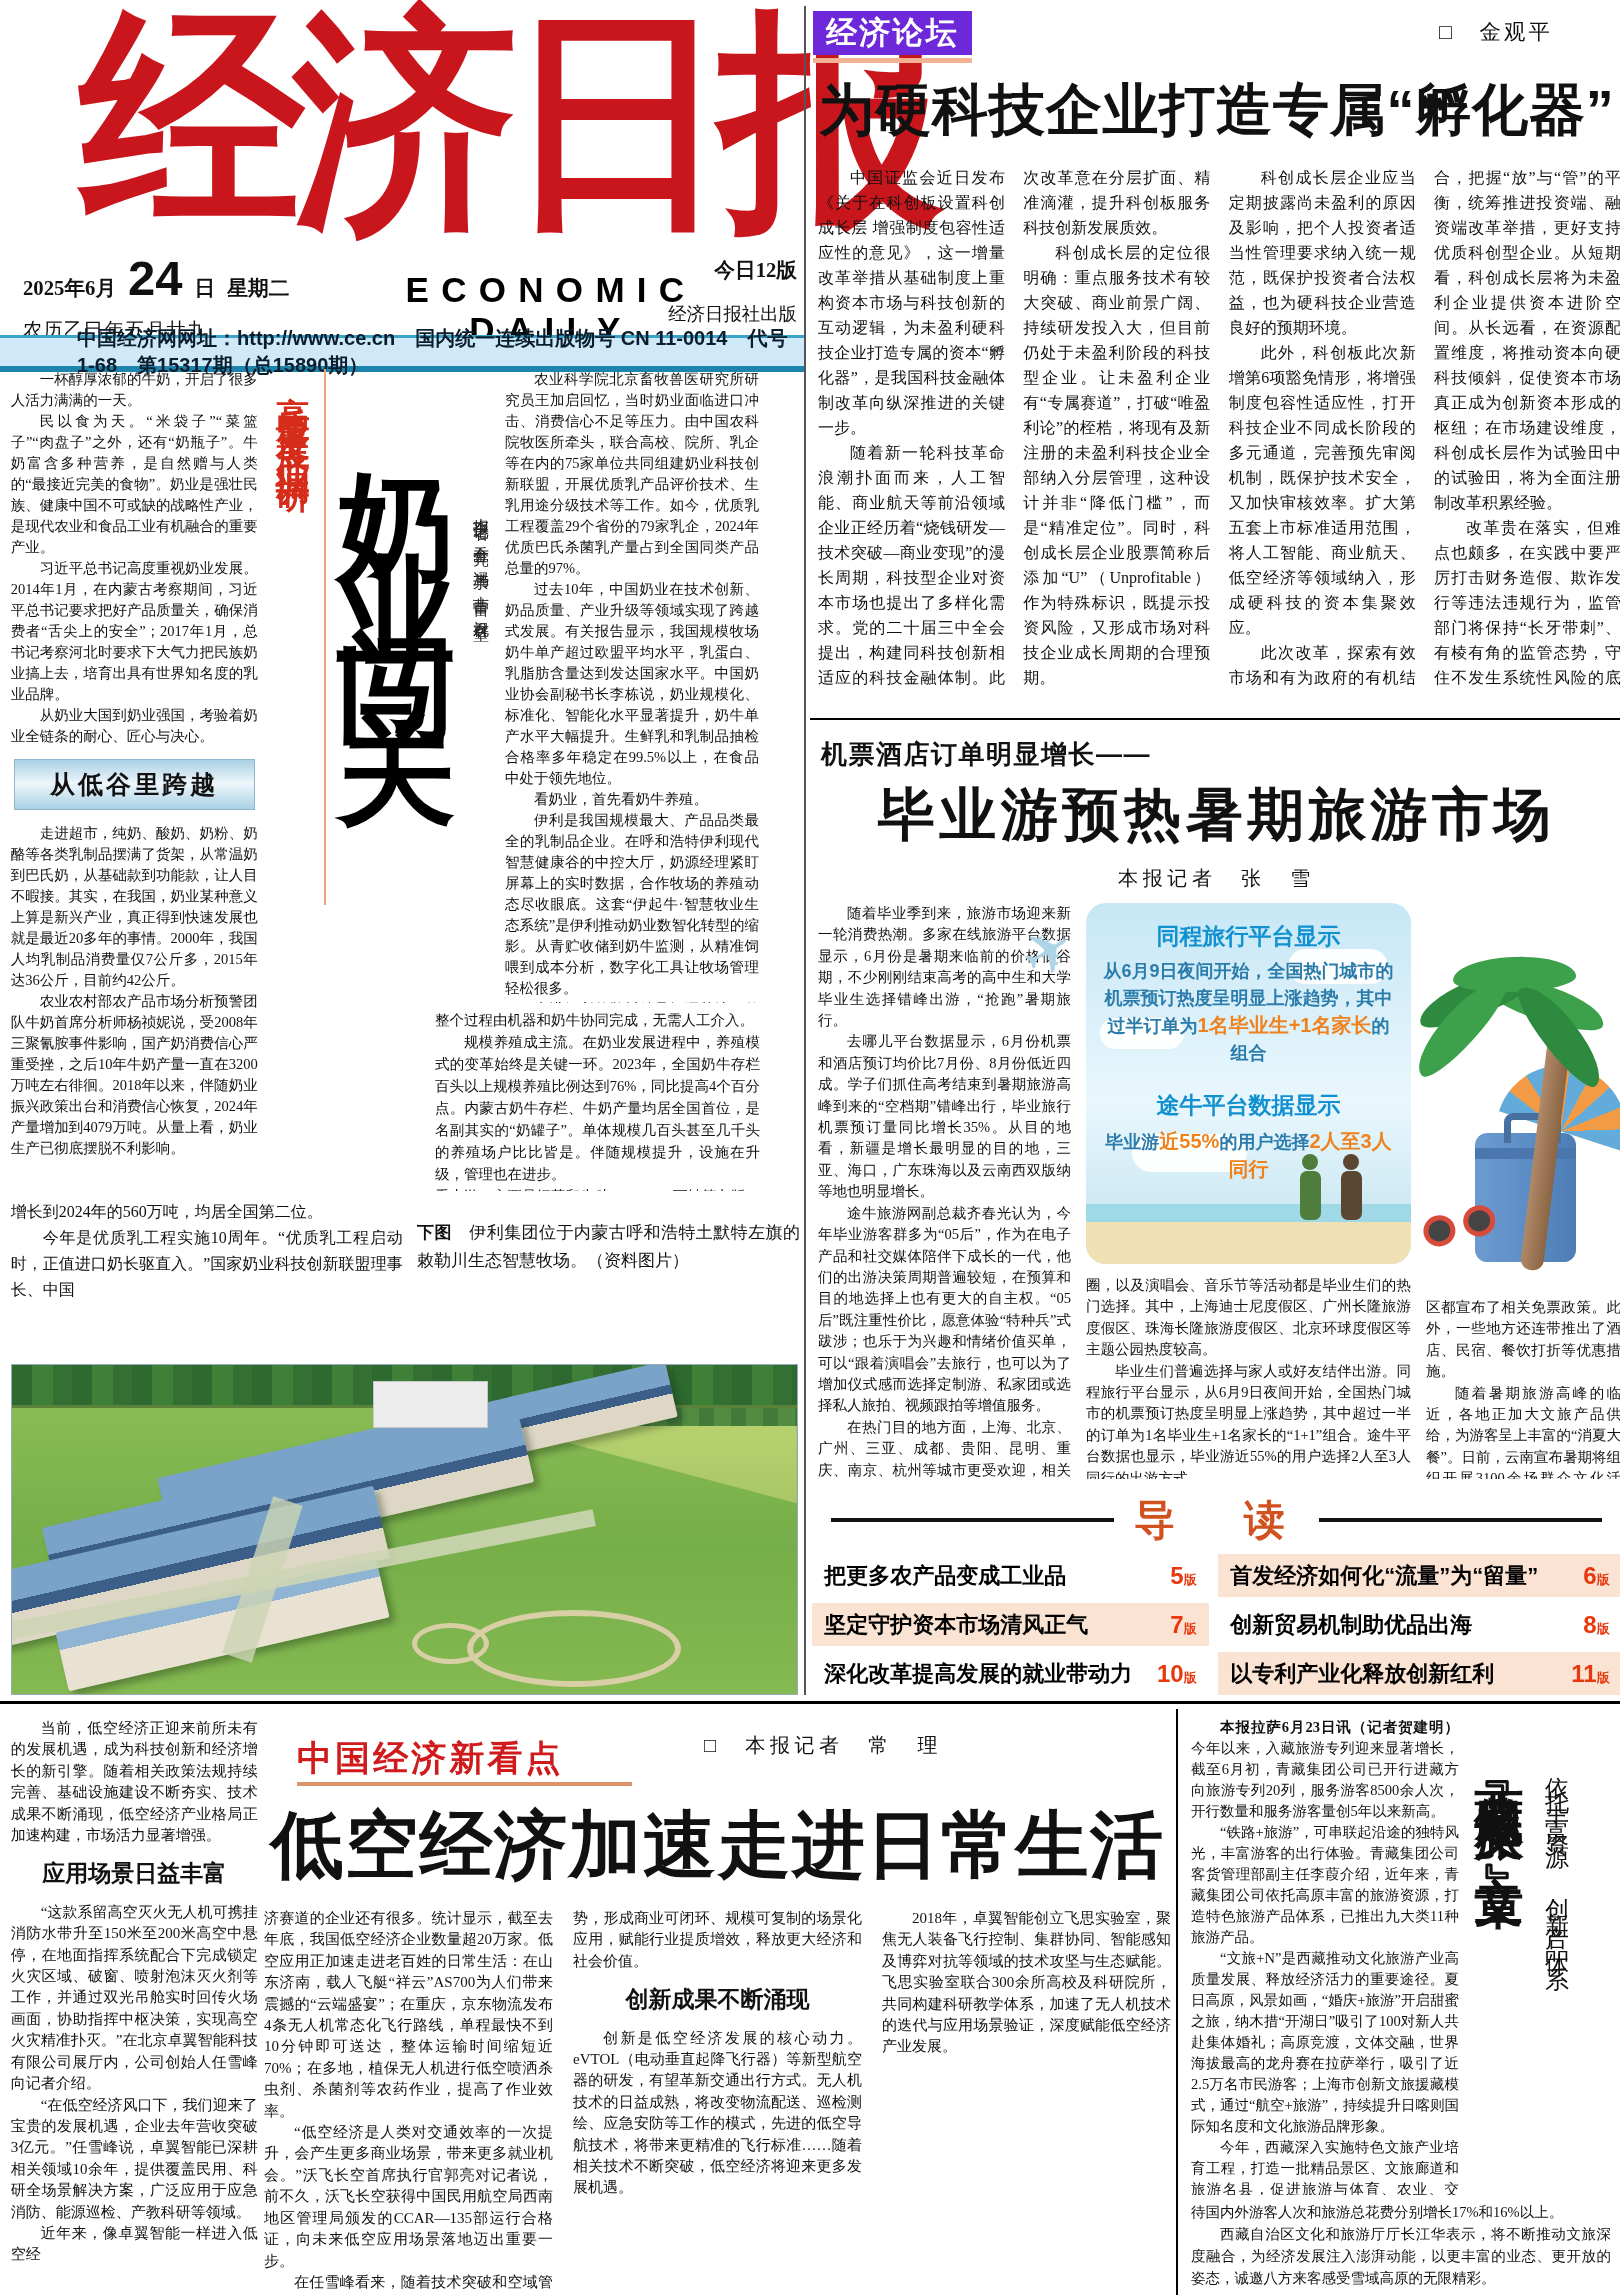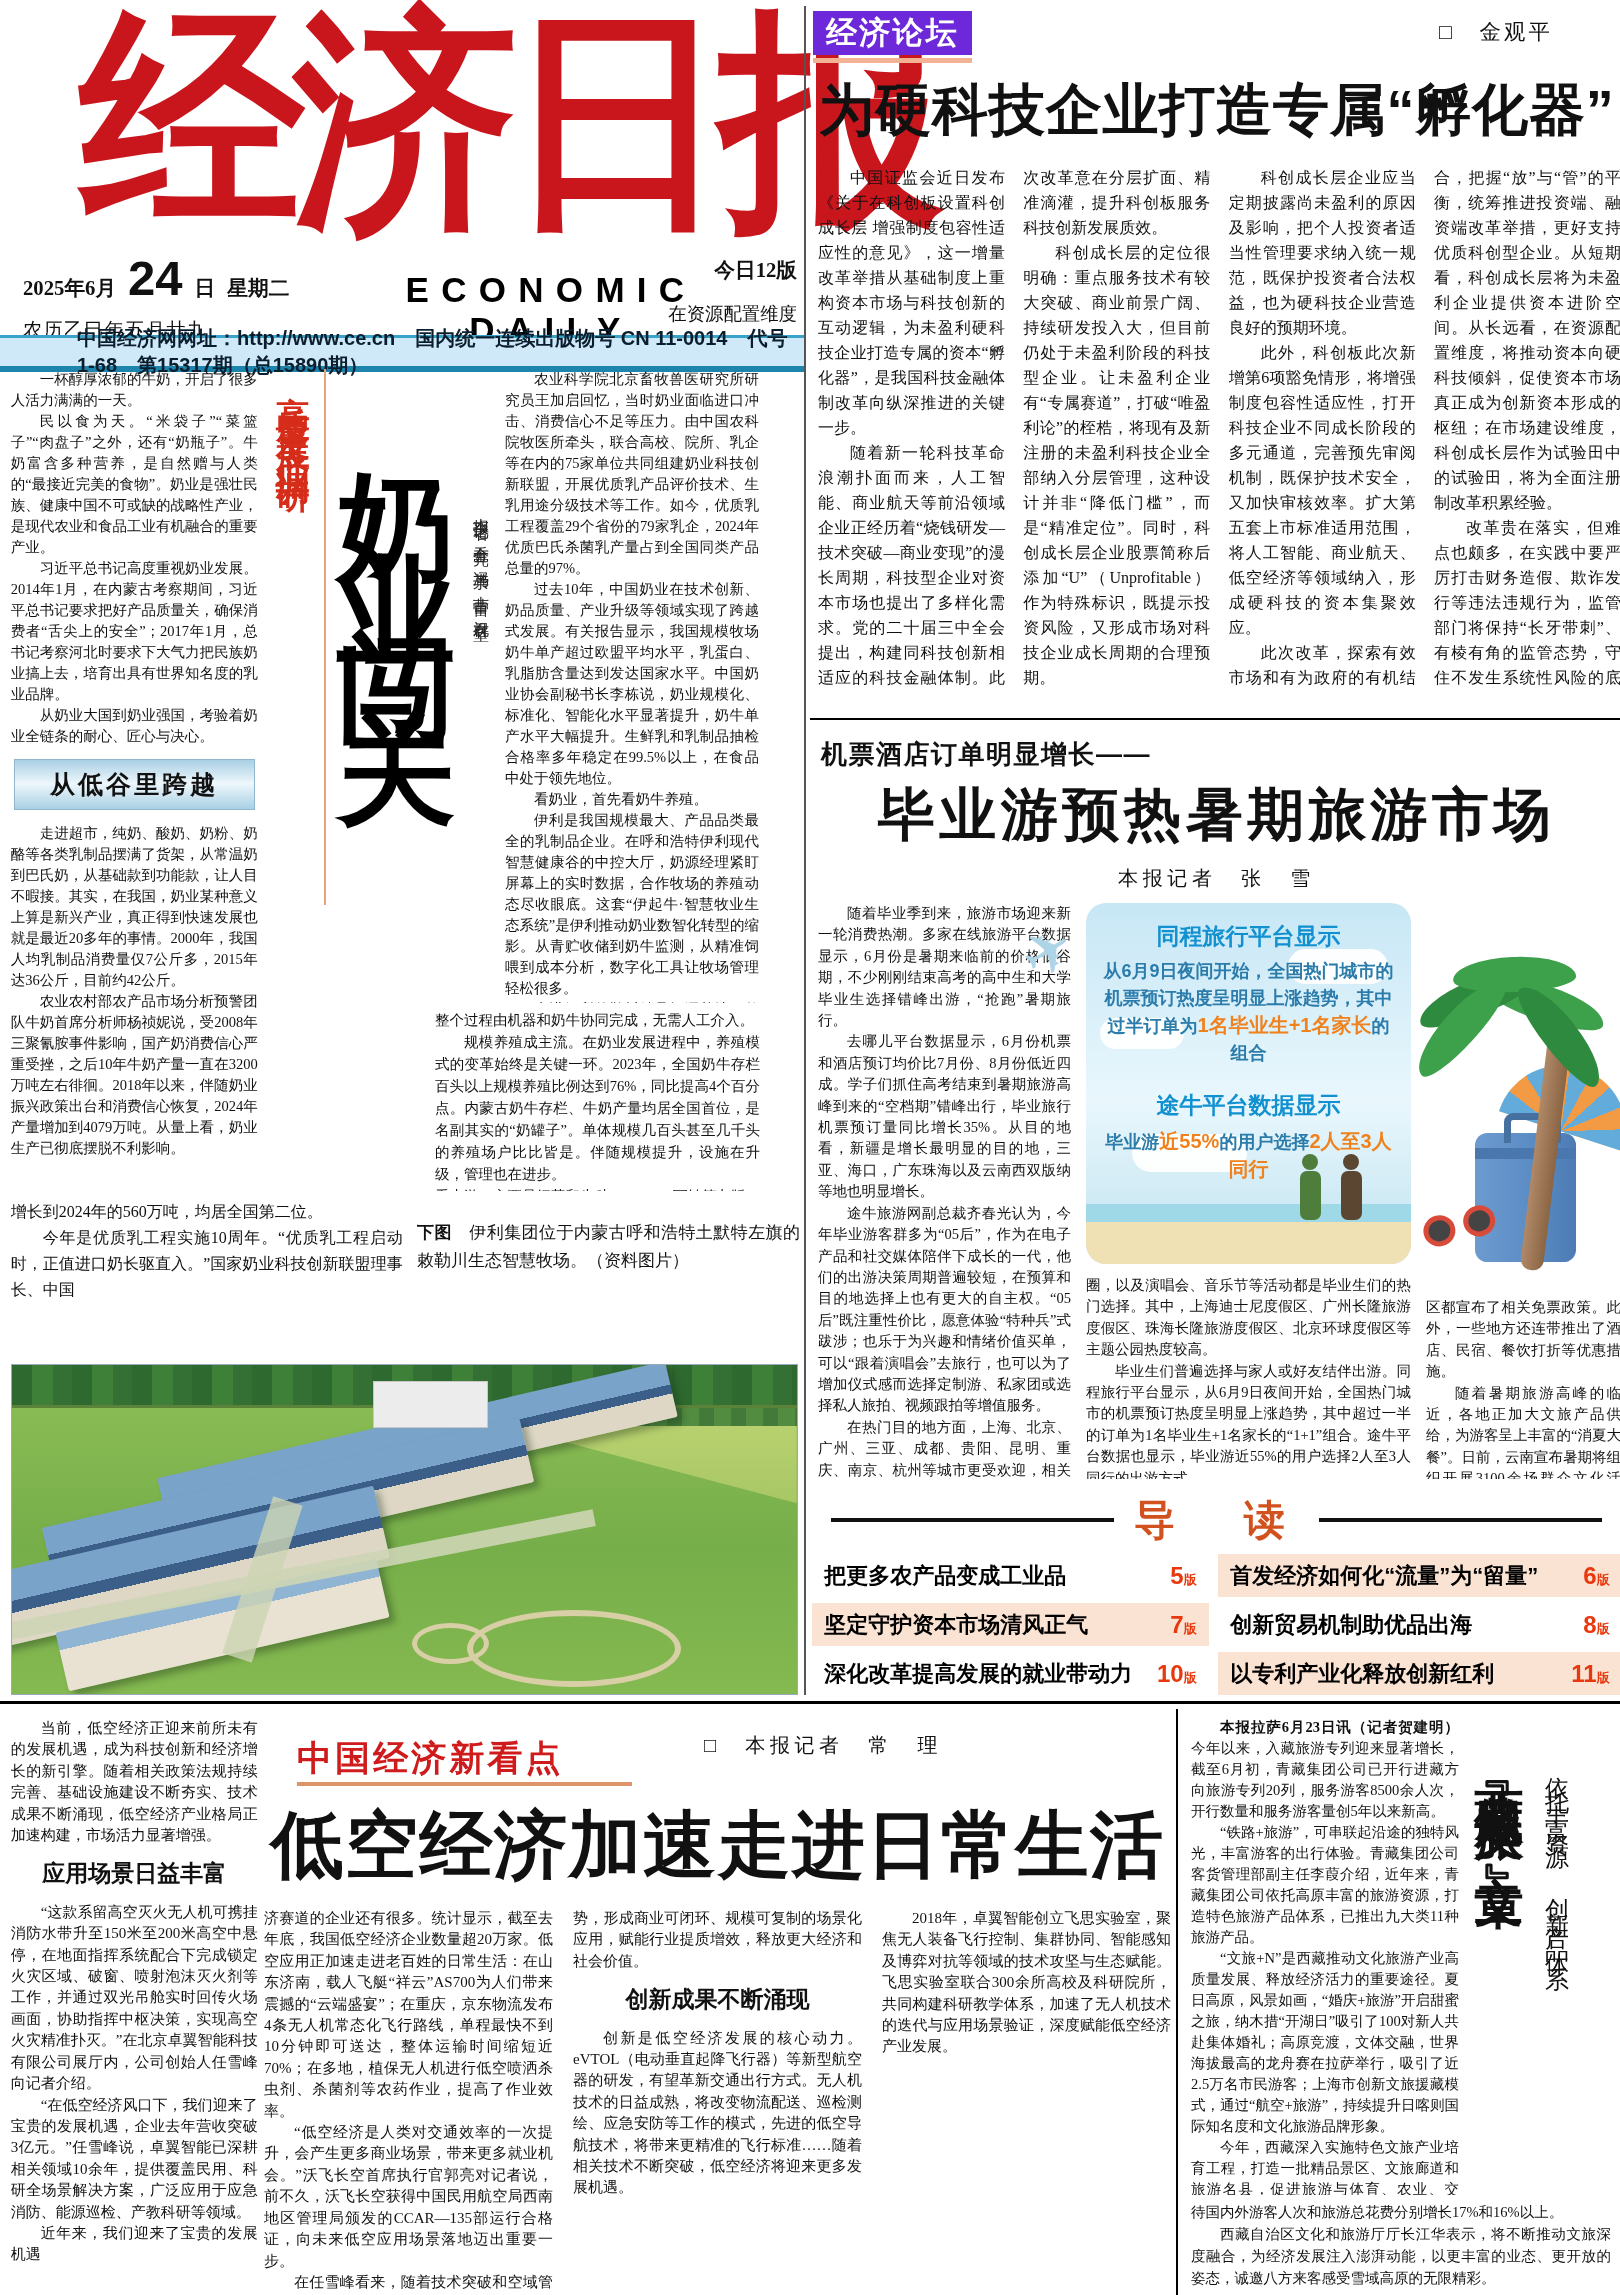--- a/index.html
+++ b/index.html
@@ -224,21 +224,21 @@
       <span>日</span>
       <span>星期二</span>
     </div>
     <div class="lunar">农历乙巳年五月廿九</div>
   </div>
 
   <div class="m-eng sans">ECONOMIC DAILY</div>
 
   <div class="m-right">
     <div class="ed">今日12版</div>
-    <div class="pub">在资源配置维度</div>
+    <div class="pub">经济日报社出版</div>
   </div>
 
   <div class="info-bar sans">中国经济网网址：http://www.ce.cn　国内统一连续出版物号 CN 11-0014　代号1-68　第15317期（总15890期）</div>
 
   <div class="vrule-mid"></div>
 
   <div class="forum-badge sans">经济论坛</div>
   <div class="forum-badge-ul"></div>
   <div class="forum-author">□　金观平</div>
   <div class="forum-headline sans">为硬科技企业打造专属“孵化器”</div>
@@ -402,21 +402,21 @@
     </div>
   </div>
 
   <div class="black-rule"></div>
 
   <div class="la-col1 jcol">
     <p>当前，低空经济正迎来前所未有的发展机遇，成为科技创新和经济增长的新引擎。随着相关政策法规持续完善、基础设施建设不断夯实、技术成果不断涌现，低空经济产业格局正加速构建，市场活力显著增强。</p>
     <div class="la-subhead">应用场景日益丰富</div>
     <p>“这款系留高空灭火无人机可携挂消防水带升至150米至200米高空中悬停，在地面指挥系统配合下完成锁定火灾区域、破窗、喷射泡沫灭火剂等工作，并通过双光吊舱实时回传火场画面，协助指挥中枢决策，实现高空火灾精准扑灭。”在北京卓翼智能科技有限公司展厅内，公司创始人任雪峰向记者介绍。</p>
     <p>“在低空经济风口下，我们迎来了宝贵的发展机遇，企业去年营收突破3亿元。”任雪峰说，卓翼智能已深耕相关领域10余年，提供覆盖民用、科研全场景解决方案，广泛应用于应急消防、能源巡检、产教科研等领域。</p>
-    <p>近年来，我们迎来了宝贵的发展机遇</p>
+    <p>近年来，像卓翼智能一样进入低空经</p>
   </div>
 
   <div class="la-badge">中国经济新看点</div>
   <div class="la-badge-ul"></div>
   <div class="la-byline">□　本报记者　常　理</div>
   <div class="la-headline">低空经济加速走进日常生活</div>
 
   <div class="la-cols">
     <div class="la-col jcol">
       <p class="noindent">济赛道的企业还有很多。统计显示，截至去年底，我国低空经济企业数量超20万家。低空应用正加速走进老百姓的日常生活：在山东济南，载人飞艇“祥云”AS700为人们带来震撼的“云端盛宴”；在重庆，京东物流发布4条无人机常态化飞行路线，单程最快不到10分钟即可送达，整体运输时间缩短近70%；在多地，植保无人机进行低空喷洒杀虫剂、杀菌剂等农药作业，提高了作业效率。</p>

